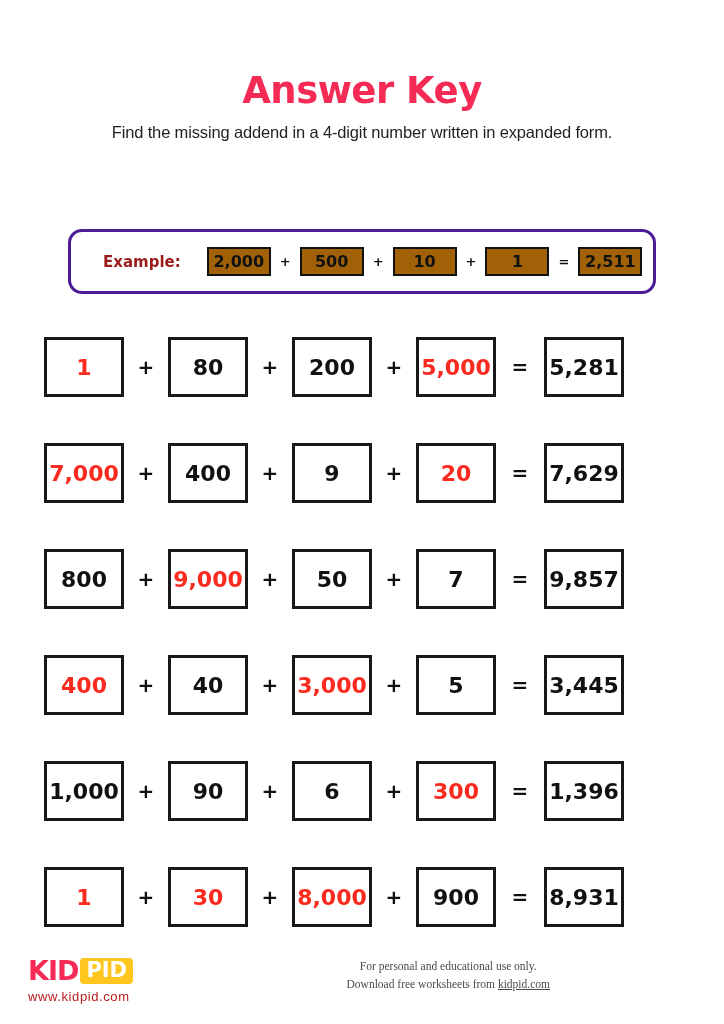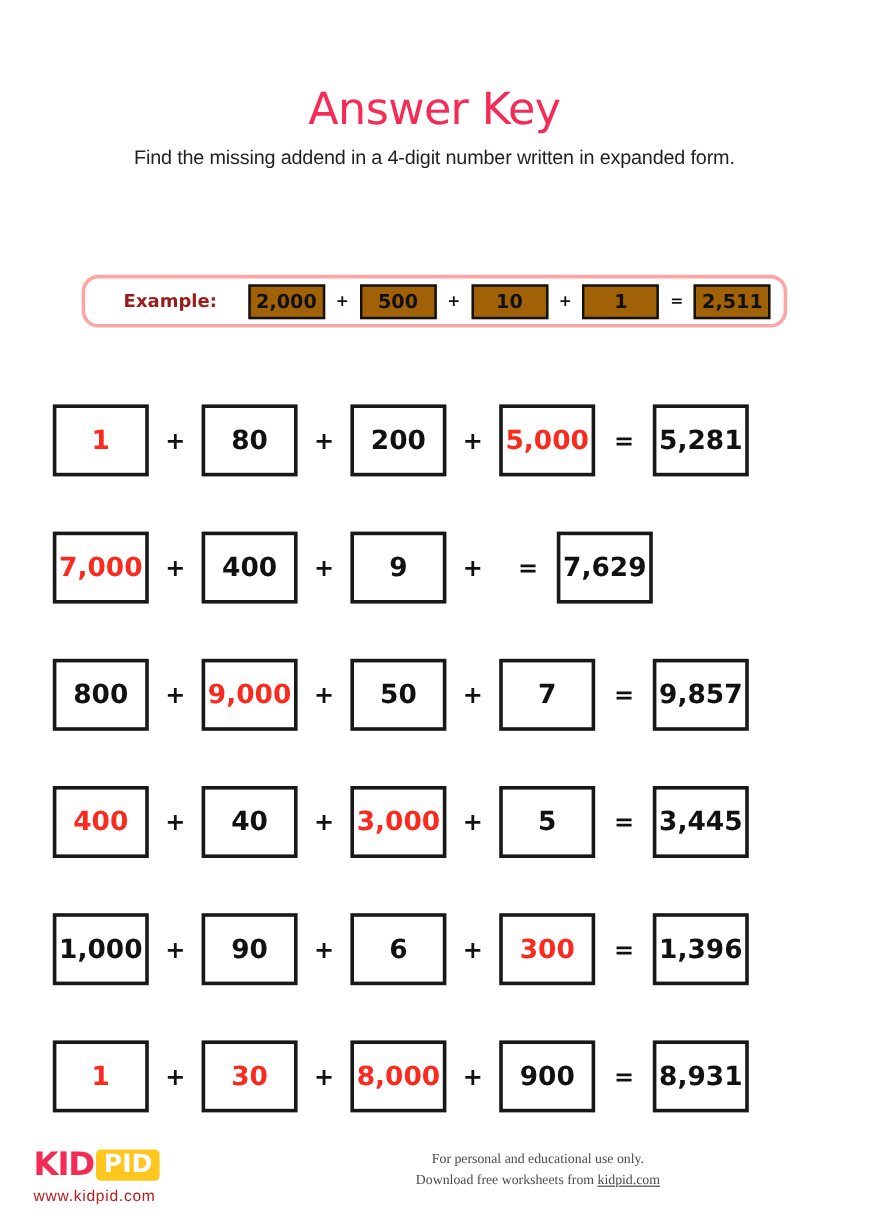--- a/index.html
+++ b/index.html
@@ -24,43 +24,43 @@
     background: #ffffff;
   }
 
   
   .header {
     padding-top: 72px;
     text-align: center;
   }
   .title {
     font-size: 37px;
-    font-weight: normal;
+    font-weight: bold;
     color: #F52B55;
     letter-spacing: -0.5px;
     margin: 0;
     line-height: 1.05;
     font-family: "DejaVu Sans", sans-serif;
   }
   .subtitle {
     margin: 12px 0 0 0;
     font-size: 16.5px;
     color: #231f20;
     font-family: "Liberation Sans", sans-serif;
     letter-spacing: -0.15px;
   }
 
   
   .example-wrap {
     position: absolute;
     top: 229px;
     left: 68px;
     width: 588px;
-    height: 44px;
-    border: 3px solid #fca5a5;
+    height: 65px;
+    border: 3px solid #4c1d95;
     border-radius: 14px;
     display: flex;
     align-items: center;
   }
   .example-label {
     color: #9C1B1B;
     font-weight: bold;
     font-size: 15px;
     margin-left: 32px;
     margin-right: 26px;
@@ -229,20 +229,21 @@
         <span class="op equals">=</span>
         <div class="cell">5,281</div>
       </div>
       <div class="prob-row">
         <div class="cell answer">7,000</div>
         <span class="op">+</span>
         <div class="cell">400</div>
         <span class="op">+</span>
         <div class="cell">9</div>
         <span class="op">+</span>
+        <div class="cell answer">20</div>
         <span class="op equals">=</span>
         <div class="cell">7,629</div>
       </div>
       <div class="prob-row">
         <div class="cell">800</div>
         <span class="op">+</span>
         <div class="cell answer">9,000</div>
         <span class="op">+</span>
         <div class="cell">50</div>
         <span class="op">+</span>

